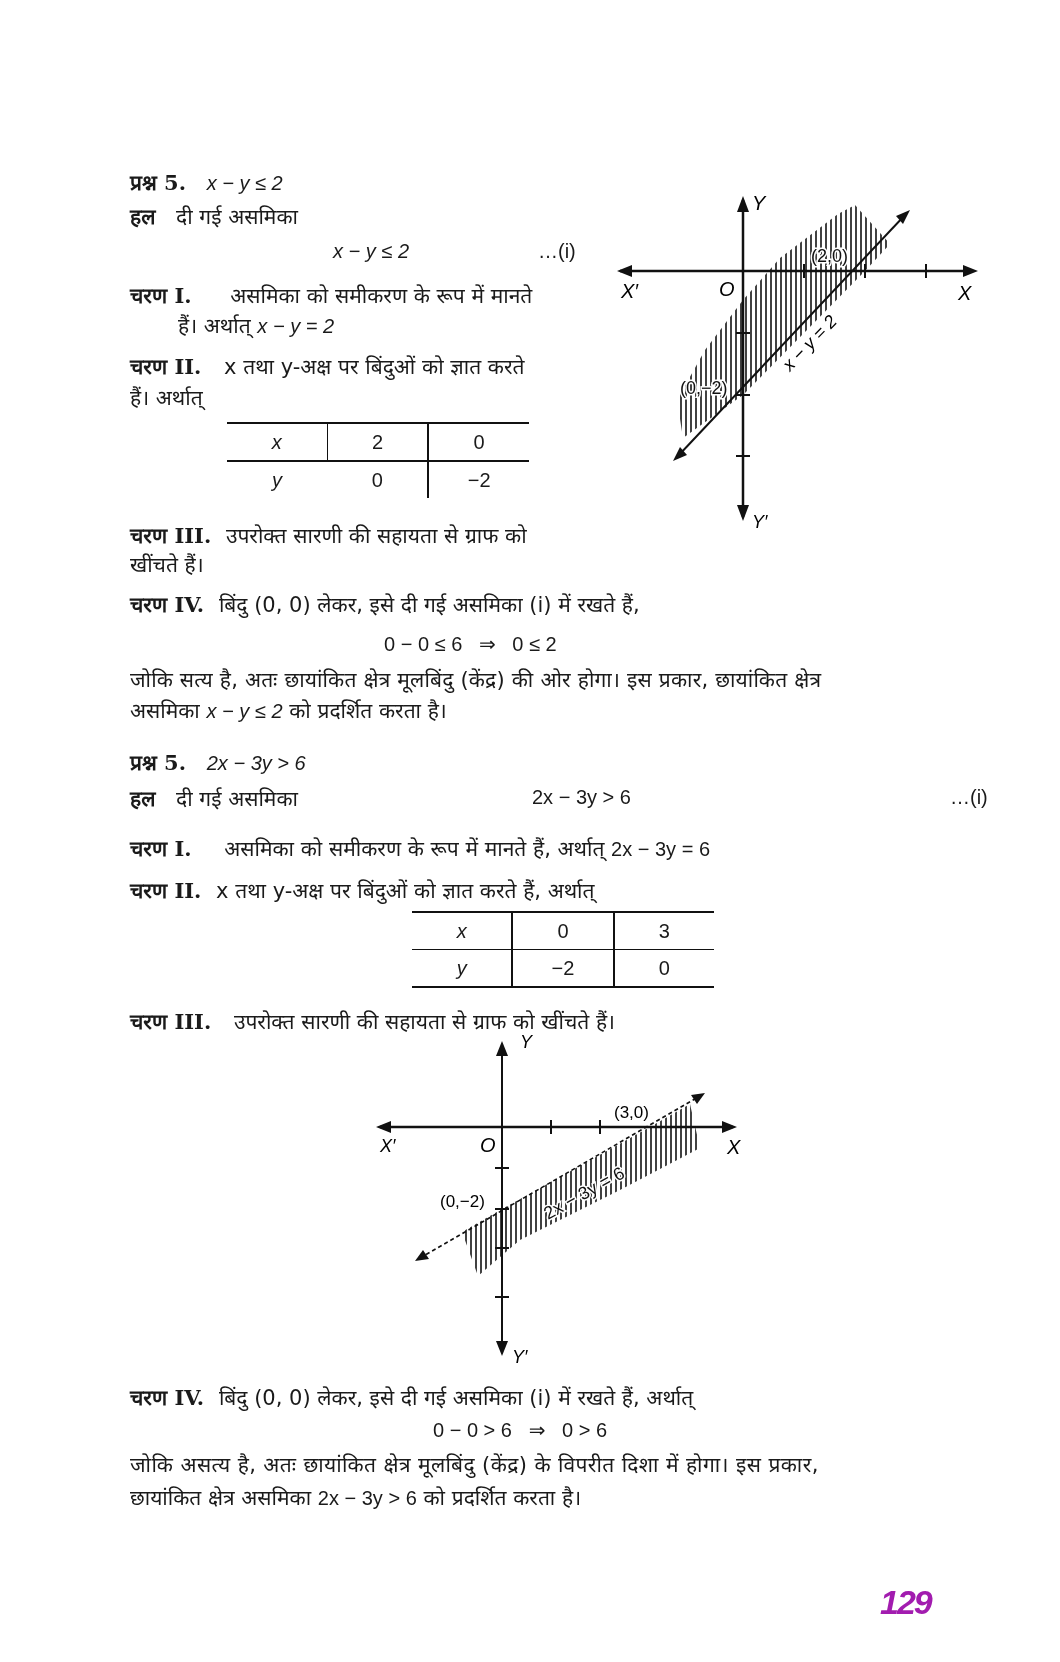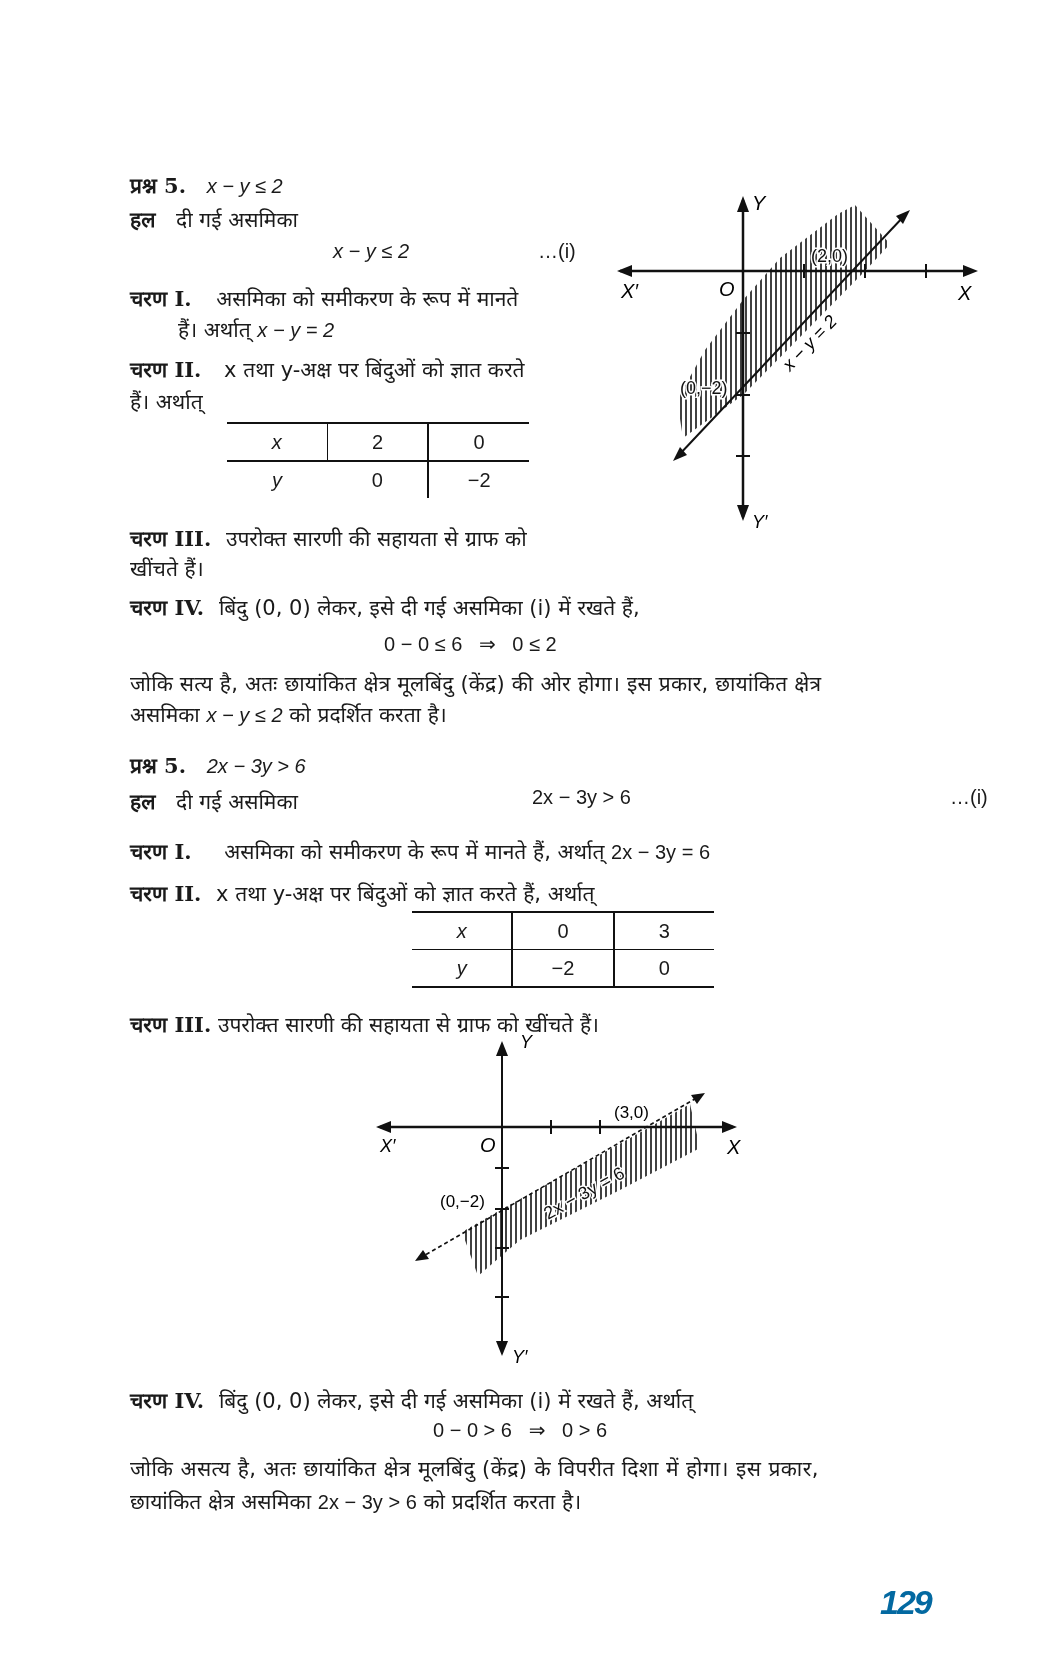--- a/index.html
+++ b/index.html
@@ -1,47 +1,47 @@
 <!DOCTYPE html>
 <html><head>
   <meta charset="utf-8">
   <style>
     html, body { margin: 0; padding: 0; background: #ffffff; }
     body { width: 1060px; height: 1662px; position: relative; overflow: hidden;
            font-family: "DejaVu Sans", "Liberation Sans", sans-serif; color: #1a1a1a; }
     .abs { position: absolute; white-space: nowrap; }
-    .txt { font-size: 21px; line-height: 36px; }
+    .txt { font-size: 21px; line-height: 29px; }
     .bold { font-weight: bold; font-family: "DejaVu Serif", "Liberation Serif", serif; }
     .math { font-family: "Liberation Sans", sans-serif; font-size: 20px; }
     .ital { font-style: italic; }
     table.val { border-collapse: collapse; font-family: "Liberation Sans", sans-serif; font-size: 20px; }
     table.val td { text-align: center; height: 36px; padding: 0; }
     .pagenum { font-family: "Liberation Sans", sans-serif; font-weight: bold; font-style: italic;
-               font-size: 34px; color: #0369a1; letter-spacing: -2px; }
+               font-size: 34px; color: #a21caf; letter-spacing: -2px; }
     svg text { font-family: "Liberation Sans", sans-serif; }
   </style>
 </head>
 <body>
 
 <div class="abs txt" style="left:130px; top:168px;">
   <span class="bold">प्रश्न 5.</span>
   <span class="math ital" style="margin-left:14px;">x − y ≤ 2</span>
 </div>
 
 <div class="abs txt" style="left:130px; top:202px;">
   <span class="bold">हल</span>
   <span style="margin-left:14px;">दी गई असमिका</span>
 </div>
 
 <div class="abs math ital" style="left:333px; top:240px;">x − y ≤ 2</div>
 <div class="abs math" style="left:538px; top:240px;">…(i)</div>
 
 <div class="abs txt" style="left:130px; top:281px;">
   <span class="bold">चरण I.</span>
-  <span style="margin-left:18px;text-align:right;">असमिका को समीकरण के रूप में मानते</span>
+  <span style="margin-left:32px;text-align:right;">असमिका को समीकरण के रूप में मानते</span>
 </div>
 <div class="abs txt" style="left:130px; top:312px;margin-left:48px;">
   <span>हैं। अर्थात्</span>
   <span class="math ital">x − y = 2</span>
 </div>
 
 <div class="abs txt" style="left:130px; top:352px;">
   <span class="bold">चरण II.</span>
   <span style="margin-left:16px;">x तथा y-अक्ष पर बिंदुओं को ज्ञात करते</span>
 </div>
@@ -155,21 +155,21 @@
   <tr>
     <td class="ital" style="border-right:2px solid #111;">y</td>
     <td style="border-right:2px solid #111;">−2</td>
     <td>0</td>
   </tr>
 </tbody>
   </table>
 
 <div class="abs txt" style="left:130px; top:1007px;">
   <span class="bold">चरण III.</span>
-  <span style="margin-left:0;text-align:right;">उपरोक्त सारणी की सहायता से ग्राफ को खींचते हैं।</span>
+  <span style="margin-left:16px;text-align:right;">उपरोक्त सारणी की सहायता से ग्राफ को खींचते हैं।</span>
 </div>
 
 <svg class="abs" style="left:360px; top:1030px;" width="400" height="340" viewBox="360 1030 400 340">
   <defs>
     <pattern id="hatch2" patternUnits="userSpaceOnUse" width="5" height="10">
       <line x1="1" y1="0" x2="1" y2="10" stroke="#111" stroke-width="1.6"></line>
     </pattern>
   </defs>
 
   <polygon points="462,1232 502,1209 650,1127 690,1104 700,1148 620,1190 520,1240 478,1276" fill="url(#hatch2)"></polygon>

